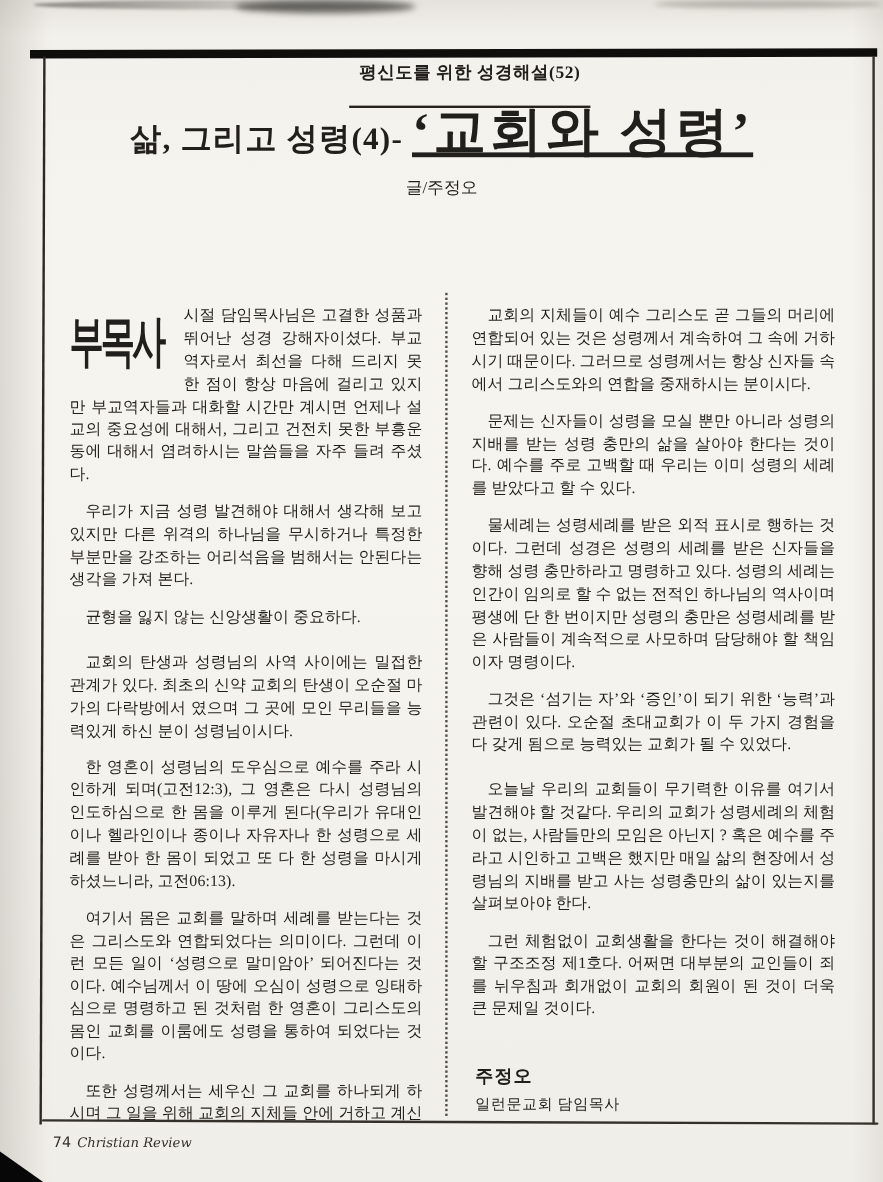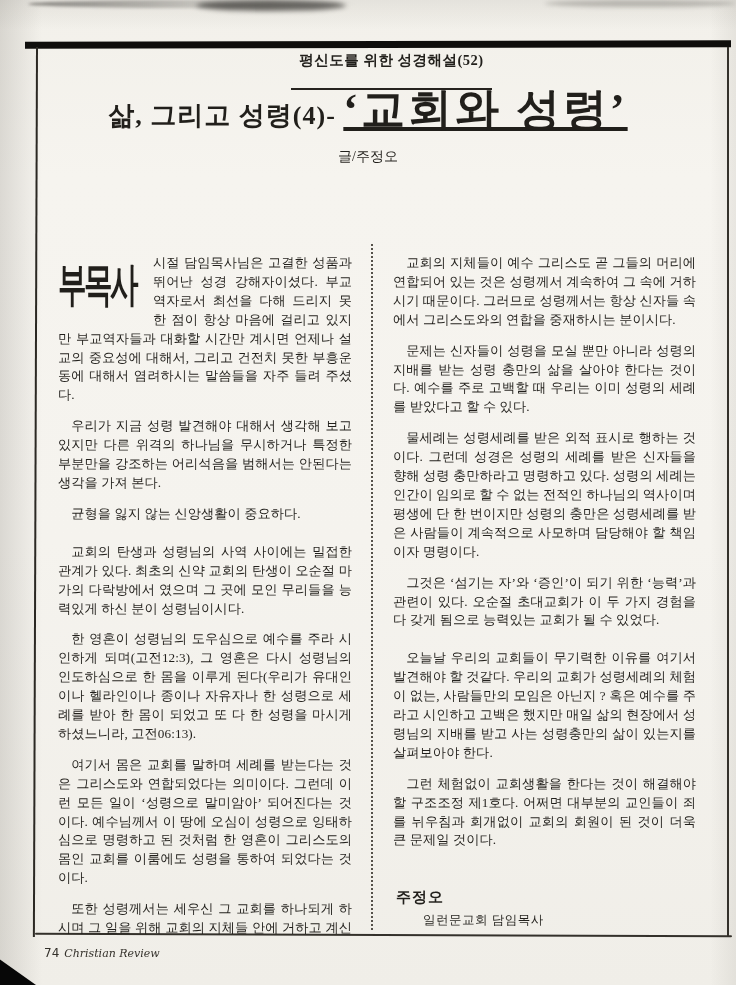--- a/index.html
+++ b/index.html
@@ -45,21 +45,21 @@
   .col-right{flex:1;min-width:0;}
   .para{margin:12px;font-size:13.2px;line-height:18.9px;text-align:justify;text-indent:1em;letter-spacing:.1px;}
   .para.first{text-indent:0;}
   .section+.section{margin-top:19px;}
   .dropcap{float:left;width:88px;height:56px;margin:3px 7px 0 0;overflow:visible;}
   .dropcap>span{display:inline-block;white-space:nowrap;font-family:"DejaVu Sans",sans-serif;
     font-weight:900;font-size:46px;line-height:54px;letter-spacing:-4px;transform:scaleX(.62);transform-origin:0 0;}
   
   .author{position:absolute;left:396px;top:888px;}
   .author-name{font-weight:700;font-size:15px;letter-spacing:1px;}
-  .author-title{font-size:12.5px;margin-top:5px;letter-spacing:.5px;margin-left:27px;}
+  .author-title{font-size:12.5px;margin-top:5px;letter-spacing:.5px;}
   .footer{position:absolute;left:44px;top:943px;color:#33302a;white-space:nowrap;}
   .pagenum{font-size:12px;font-family:"DejaVu Sans",sans-serif;}
   .mag{font-style:italic;font-size:11px;margin-left:5px;font-family:"DejaVu Serif",serif;}
 </style>
 </head>
 <body>
 
 <div class="page">
 
   <div class="smudge1"></div>

